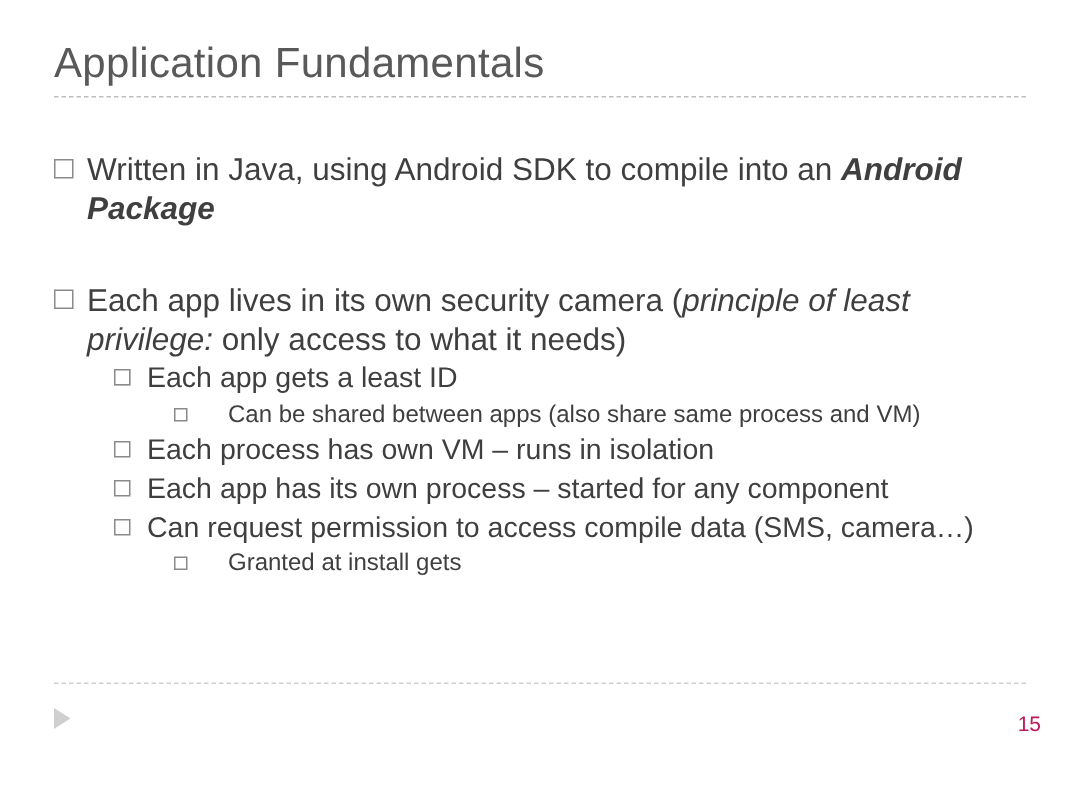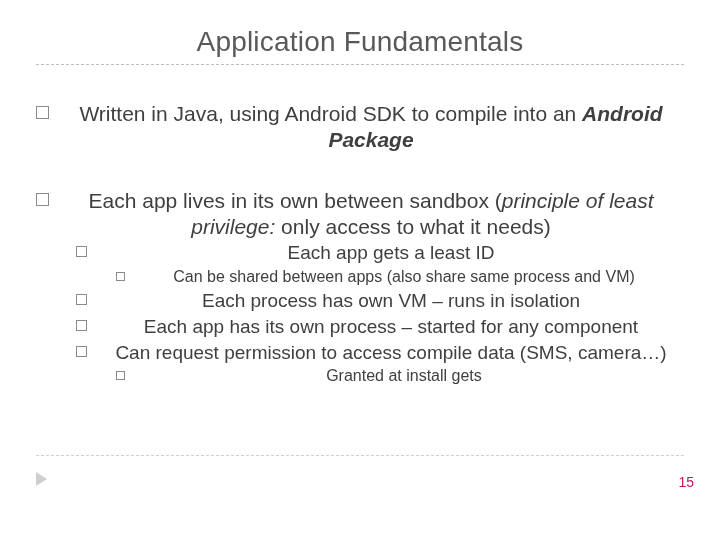--- a/index.html
+++ b/index.html
@@ -11,21 +11,20 @@
     font-family: Arial, Helvetica, sans-serif;
     color: #3f3f3f;
     overflow: hidden;
   }
   .slide {
     position: relative;
     width: 720px;
     height: 508px;
     box-sizing: border-box;
     padding: 26px 36px 0 36px;
-    text-align: center;
   }
   .title {
     font-size: 28px;
     font-weight: 400;
     color: #595959;
     margin: 0 0 6px 0;
     letter-spacing: 0.2px;
   }
   .hr {
     border: none;
@@ -47,21 +46,21 @@
   .lvl2 > li {
     font-size: 19px;
     line-height: 1.25;
     padding-left: 22px;
     margin-top: 2px;
     margin-bottom: 2px;
   }
   .lvl3 > li {
     font-size: 16px;
     line-height: 1.25;
-    padding-left: 8px;
+    padding-left: 36px;
     margin-top: 2px;
     margin-bottom: 2px;
   }
   .lvl1 { margin-left: 0; }
   .lvl2 { margin-left: 18px; margin-top: 2px; }
   .lvl3 { margin-left: 18px; margin-top: 2px; }
   .sq {
     position: absolute;
     left: 0;
     box-sizing: border-box;
@@ -106,21 +105,21 @@
   <h1 class="title">Application Fundamentals</h1>
   <hr class="hr">
 
   <ul class="lvl1">
     <li>
       <span class="sq"></span>
       <span>Written in Java, using Android SDK to compile into an </span><span class="bi">Android Package</span>
     </li>
     <li>
       <span class="sq"></span>
-      <span>Each app lives in its own between sandbox (</span><span class="it">principle of least privilege:</span><span> only access to what it needs)</span>
+      <span>Each app lives in its own security camera (</span><span class="it">principle of least privilege:</span><span> only access to what it needs)</span>
       <ul class="lvl2">
         <li>
           <span class="sq"></span>
         </li>
         <li>
           <span class="sq"></span>
           <span>Each app gets a least ID</span>
           <ul class="lvl3">
             <li>
               <span class="sq"></span>

